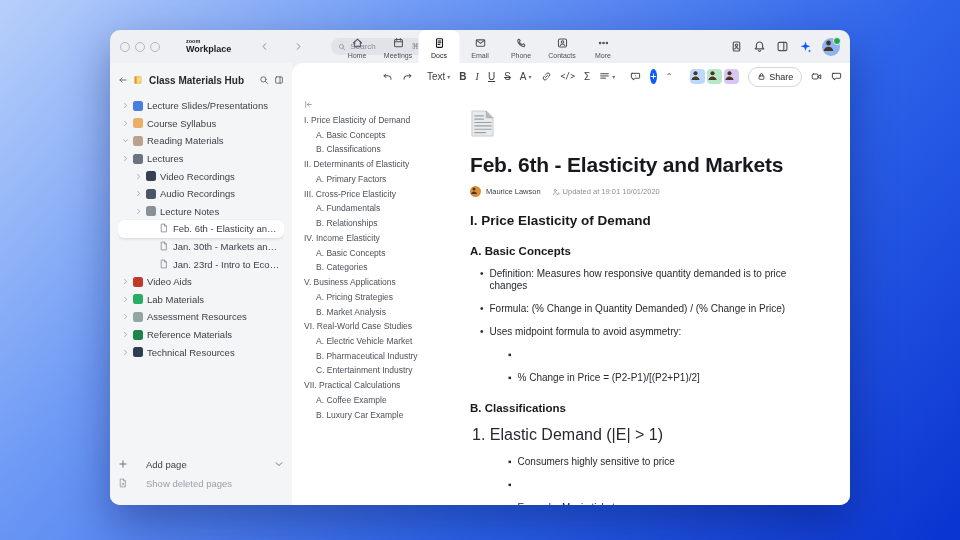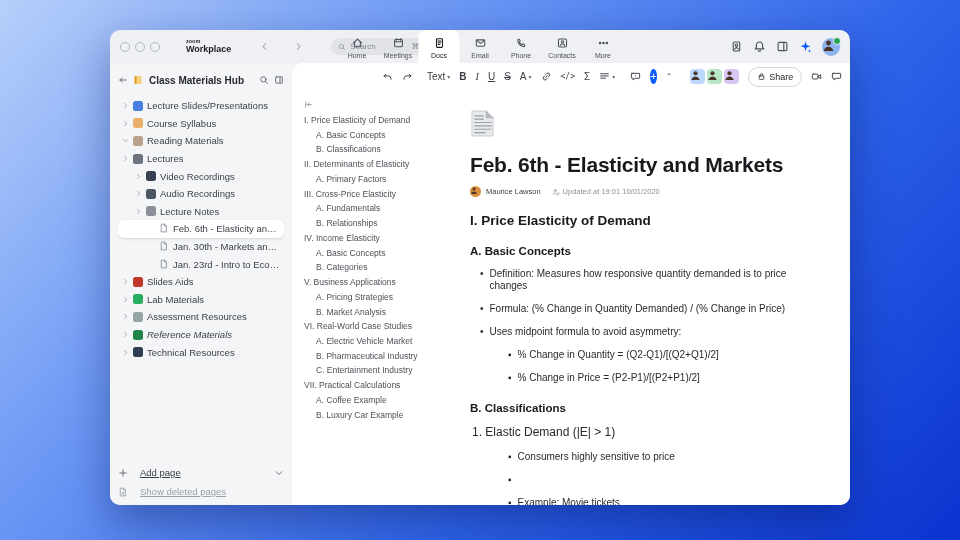--- a/index.html
+++ b/index.html
@@ -48,21 +48,21 @@
   .sb-list{flex:1;margin-top:6px;overflow:hidden;}
   .sb-item{height:17.6px;display:flex;align-items:center;gap:4px;font-size:9.5px;color:#3c4148;
     border-radius:6px;padding-right:4px;white-space:nowrap;}
   .sb-item .chev{width:7px;height:7px;flex:0 0 7px;color:#7a8089;display:flex;align-items:center;}
   .sb-item .chev svg{width:7px;height:7px;}
   .sb-item .fi{width:10px;height:10px;border-radius:2.5px;flex:0 0 10px;}
   .sb-item .pg{width:10px;height:11px;flex:0 0 10px;color:#8a8f98;}
   .sb-item .lbl{overflow:hidden;text-overflow:ellipsis;}
   .sb-item.selected{background:#fff;box-shadow:0 1px 3px rgba(20,30,50,.14);}
   .sb-footer{margin-top:auto;}
-  .sb-frow{display:flex;align-items:flex-end;gap:12px;height:19px;font-size:9.5px;color:#3c4148;text-decoration:underline;}
+  .sb-frow{display:flex;align-items:flex-start;gap:18px;height:19px;font-size:9.5px;color:#3c4148;}
   .sb-frow svg{width:10px;height:10px;color:#5b616a;}
   .sb-frow .spring{flex:1;}
   .sb-frow.muted{color:#9aa0a8;}
   .sb-frow.muted svg{color:#9aa0a8;}
 
   
   .main{flex:1;background:#fff;border-top-left-radius:10px;display:flex;flex-direction:column;min-width:0;}
   .toolbar{height:27px;flex:0 0 27px;display:flex;align-items:center;gap:9px;padding:0 14px 0 90px;
     color:#3b4046;font-size:10px;}
   .toolbar svg{width:11px;height:11px;display:block;}
@@ -101,21 +101,21 @@
   .byline .bname{color:#3c4046;}
   .byline .bupd{color:#8a8f98;display:flex;align-items:center;gap:3px;margin-left:6px;}
   .byline svg{width:8px;height:8px;color:#8a8f98;}
   .blocks{margin-top:6px;}
   .blk-h2{font-size:13.5px;font-weight:bold;color:#17191c;margin:16px 0 4px;}
   .blk-h3{font-size:11.5px;font-weight:bold;color:#17191c;margin:17px 0 2px;}
   .blk-li{font-size:10px;color:#26292e;margin:10.5px 0;display:flex;gap:6px;line-height:1.25;}
   .blk-li .mk{flex:0 0 auto;}
   .ind0{padding-left:10px;}
   .ind1{padding-left:38px;}
-  .blk-num{font-size:12px;color:#26292e;margin:11px 0;padding-left:2px;line-height:1.25;}
+  .blk-num{font-size:16px;color:#26292e;margin:11px 0;padding-left:2px;line-height:1.25;}
 </style>
 </head>
 <body>
 
 <div class="window">
 
   <div class="topbar">
     <div class="tb-left">
       <div class="traffic">
         <span class="light"></span>
@@ -357,41 +357,41 @@
               </svg></span>
             <span class="lbl">Jan. 23rd - Intro to Econo...</span>
           </div>
           <div class="sb-item" style="padding-left: 4px;">
             <span class="chev">
               <svg viewBox="0 0 16 16" fill="none" stroke="currentColor" stroke-width="1.4" stroke-linecap="round" stroke-linejoin="round">
                 <path d="M6 3 10.5 8 6 13"></path>
               </svg>
             </span>
             <span class="fi" style="background:#c0392b"></span>
-            <span class="lbl">Slides Aids</span>
+            <span class="lbl">Video Aids</span>
           </div>
           <div class="sb-item" style="padding-left: 4px;">
             <span class="chev">
               <svg viewBox="0 0 16 16" fill="none" stroke="currentColor" stroke-width="1.4" stroke-linecap="round" stroke-linejoin="round">
                 <path d="M6 3 10.5 8 6 13"></path>
               </svg>
             </span>
             <span class="fi" style="background:#27ae60"></span>
             <span class="lbl">Lab Materials</span>
           </div>
           <div class="sb-item" style="padding-left: 4px; text-align: center;">
             <span class="chev">
               <svg viewBox="0 0 16 16" fill="none" stroke="currentColor" stroke-width="1.4" stroke-linecap="round" stroke-linejoin="round">
                 <path d="M6 3 10.5 8 6 13"></path>
               </svg>
             </span>
             <span class="fi" style="background:#95a5a6"></span>
             <span class="lbl">Assessment Resources</span>
           </div>
-          <div class="sb-item" style="padding-left: 4px; font-style: italic;">
+          <div class="sb-item" style="padding-left: 4px;">
             <span class="chev">
               <svg viewBox="0 0 16 16" fill="none" stroke="currentColor" stroke-width="1.4" stroke-linecap="round" stroke-linejoin="round">
                 <path d="M6 3 10.5 8 6 13"></path>
               </svg>
             </span>
             <span class="fi" style="background:#1e8449"></span>
             <span class="lbl">Reference Materials</span>
           </div>
           <div class="sb-item" style="padding-left: 4px;">
             <span class="chev">
@@ -595,21 +595,20 @@
               <div class="blk-li ind0">
                 <span class="mk">•</span>
                 <span>Formula: (% Change in Quantity Demanded) / (% Change in Price)</span>
               </div>
               <div class="blk-li ind0">
                 <span class="mk">•</span>
                 <span>Uses midpoint formula to avoid asymmetry:</span>
               </div>
               <div class="blk-li ind1">
                 <span class="mk">▪</span>
-                <span>% Change in Quantity = (Q2-Q1)/[(Q2+Q1)/2]</span>
               </div>
               <div class="blk-li ind1">
                 <span class="mk">▪</span>
                 <span>% Change in Price = (P2-P1)/[(P2+P1)/2]</span>
               </div>
               <div class="blk-h3">B. Classifications</div>
               <div class="blk-num">1. Elastic Demand (|E| &gt; 1)</div>
               <div class="blk-li ind1">
                 <span class="mk">▪</span>
                 <span>Consumers highly sensitive to price</span>

